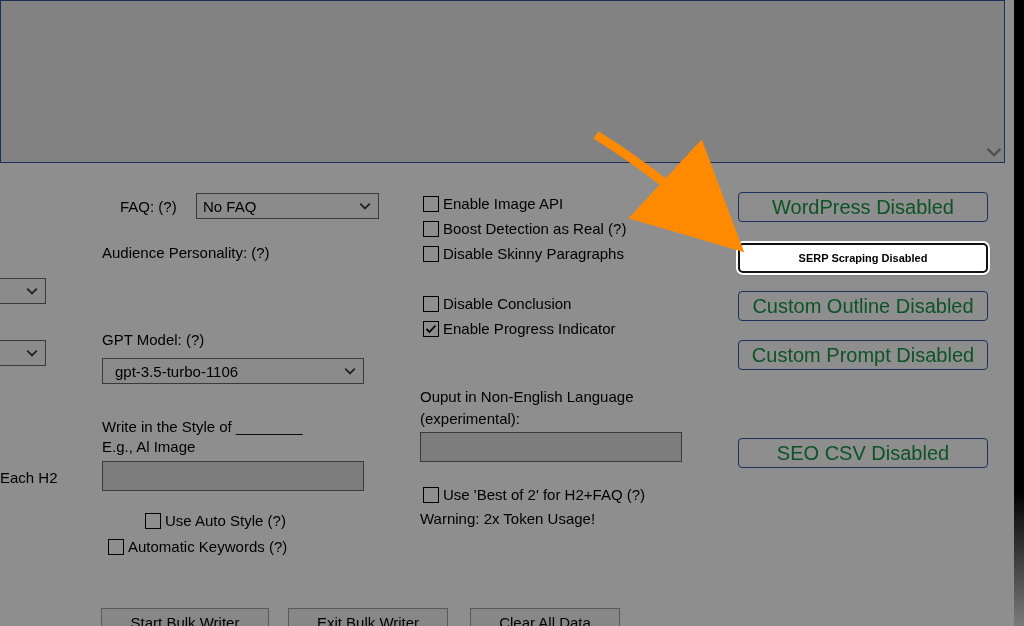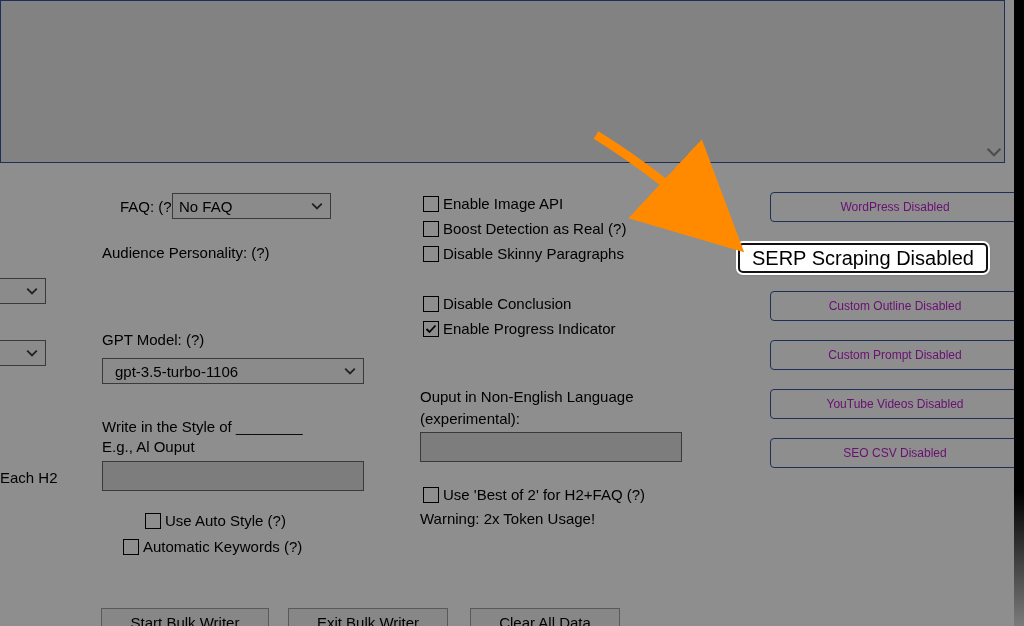--- a/index.html
+++ b/index.html
@@ -127,37 +127,36 @@
   .optbtn {
     width: 250px;
     height: 30px;
     border: 1.5px solid #2c4a8a;
     border-radius: 4px;
     background: transparent;
     display: flex;
     align-items: center;
     justify-content: center;
     cursor: pointer;
-    font-size: 12px;
-    color: #a21caf;
-    margin-left: 32px;
+    font-size: 20px;
+    color: #15803d;
   }
 
   .highlighted-btn {
     width: 250px;
     height: 30px;
     border: 2px solid #111;
     border-radius: 5px;
     background: #fff;
     display: flex;
     align-items: center;
     justify-content: center;
     cursor: pointer;
-    font-size: 20px;
-    font-weight: 400;
+    font-size: 11px;
+    font-weight: 700;
     color: #000;
     box-shadow: 0 0 0 2px #fff, 0 1px 3px rgba(0,0,0,.5);
   }
 
   
   .winbtn {
     height: 28px;
     padding: 0 16px;
     border: 1px solid #8a8a8a;
     background: #d0d0d0;
@@ -193,21 +192,21 @@
     <span class="chev">
       <svg viewBox="0 0 10 10">
           <path d="M1 3 L5 7 L9 3" fill="none" stroke="#333" stroke-width="1.5"></path>
         </svg>
     </span>
   </div>
 
   <div class="label" style="position:absolute; left:0px; top:469px;">Each H2</div>
 
   <div style="position:absolute; left:120px; top:198px;" class="label">FAQ: (?)</div>
-  <div class="sel" style="position:absolute; left:172px; top:193px; width:159px;">
+  <div class="sel" style="position:absolute; left:196px; top:193px; width:183px;">
     <span>No FAQ</span>
     <span class="chev">
       <svg viewBox="0 0 10 10">
           <path d="M1 3 L5 7 L9 3" fill="none" stroke="#333" stroke-width="1.5"></path>
         </svg>
     </span>
   </div>
 
   <div style="position:absolute; left:102px; top:244px;" class="label">Audience Personality: (?)</div>
 
@@ -215,28 +214,28 @@
   <div class="sel" style="position:absolute; left:102px; top:358px; width:262px;padding-left:12px;">
     <span>gpt-3.5-turbo-1106</span>
     <span class="chev">
       <svg viewBox="0 0 10 10">
           <path d="M1 3 L5 7 L9 3" fill="none" stroke="#333" stroke-width="1.5"></path>
         </svg>
     </span>
   </div>
 
   <div style="position:absolute; left:102px; top:418px;" class="label">Write in the Style of ________</div>
-  <div style="position:absolute; left:102px; top:438px;" class="label">E.g., Al Ouput</div>
+  <div style="position:absolute; left:102px; top:438px;" class="label">E.g., Al Image</div>
   <div class="txt" style="position:absolute; left:102px; top:461px; width:262px;"></div>
 
   <div class="cb" style="position:absolute; left:105px; top:512px;padding-left:40px;">
     <span class="box"></span>
     <span class="lbl">Use Auto Style (?)</span>
   </div>
-  <div class="cb" style="position:absolute; left:123px; top:538px;">
+  <div class="cb" style="position:absolute; left:108px; top:538px;">
     <span class="box"></span>
     <span class="lbl">Automatic Keywords (?)</span>
   </div>
 
   <div class="cb" style="position:absolute; left:423px; top:195px;">
     <span class="box"></span>
     <span class="lbl">Enable Image API</span>
   </div>
   <div class="cb" style="position:absolute; left:423px; top:220px;">
     <span class="box"></span>
@@ -271,23 +270,20 @@
 
   <div class="optbtn" style="position:absolute; left:738px; top:192px;">
     <span>WordPress Disabled</span>
   </div>
 
   <div class="optbtn" style="position:absolute; left:738px; top:291px;">
     <span>Custom Outline Disabled</span>
   </div>
   <div class="optbtn" style="position:absolute; left:738px; top:340px;">
     <span>Custom Prompt Disabled</span>
-  </div>
-  <div class="optbtn" style="position:absolute; left:738px; top:389px;">
-    <span>YouTube Videos Disabled</span>
   </div>
   <div class="optbtn" style="position:absolute; left:738px; top:438px;">
     <span>SEO CSV Disabled</span>
   </div>
 
   <div class="winbtn" style="position:absolute; left:101px; top:608px; width:168px;">
     <span>Start Bulk Writer</span>
   </div>
   <div class="winbtn" style="position:absolute; left:288px; top:608px; width:160px;">
     <span>Exit Bulk Writer</span>

